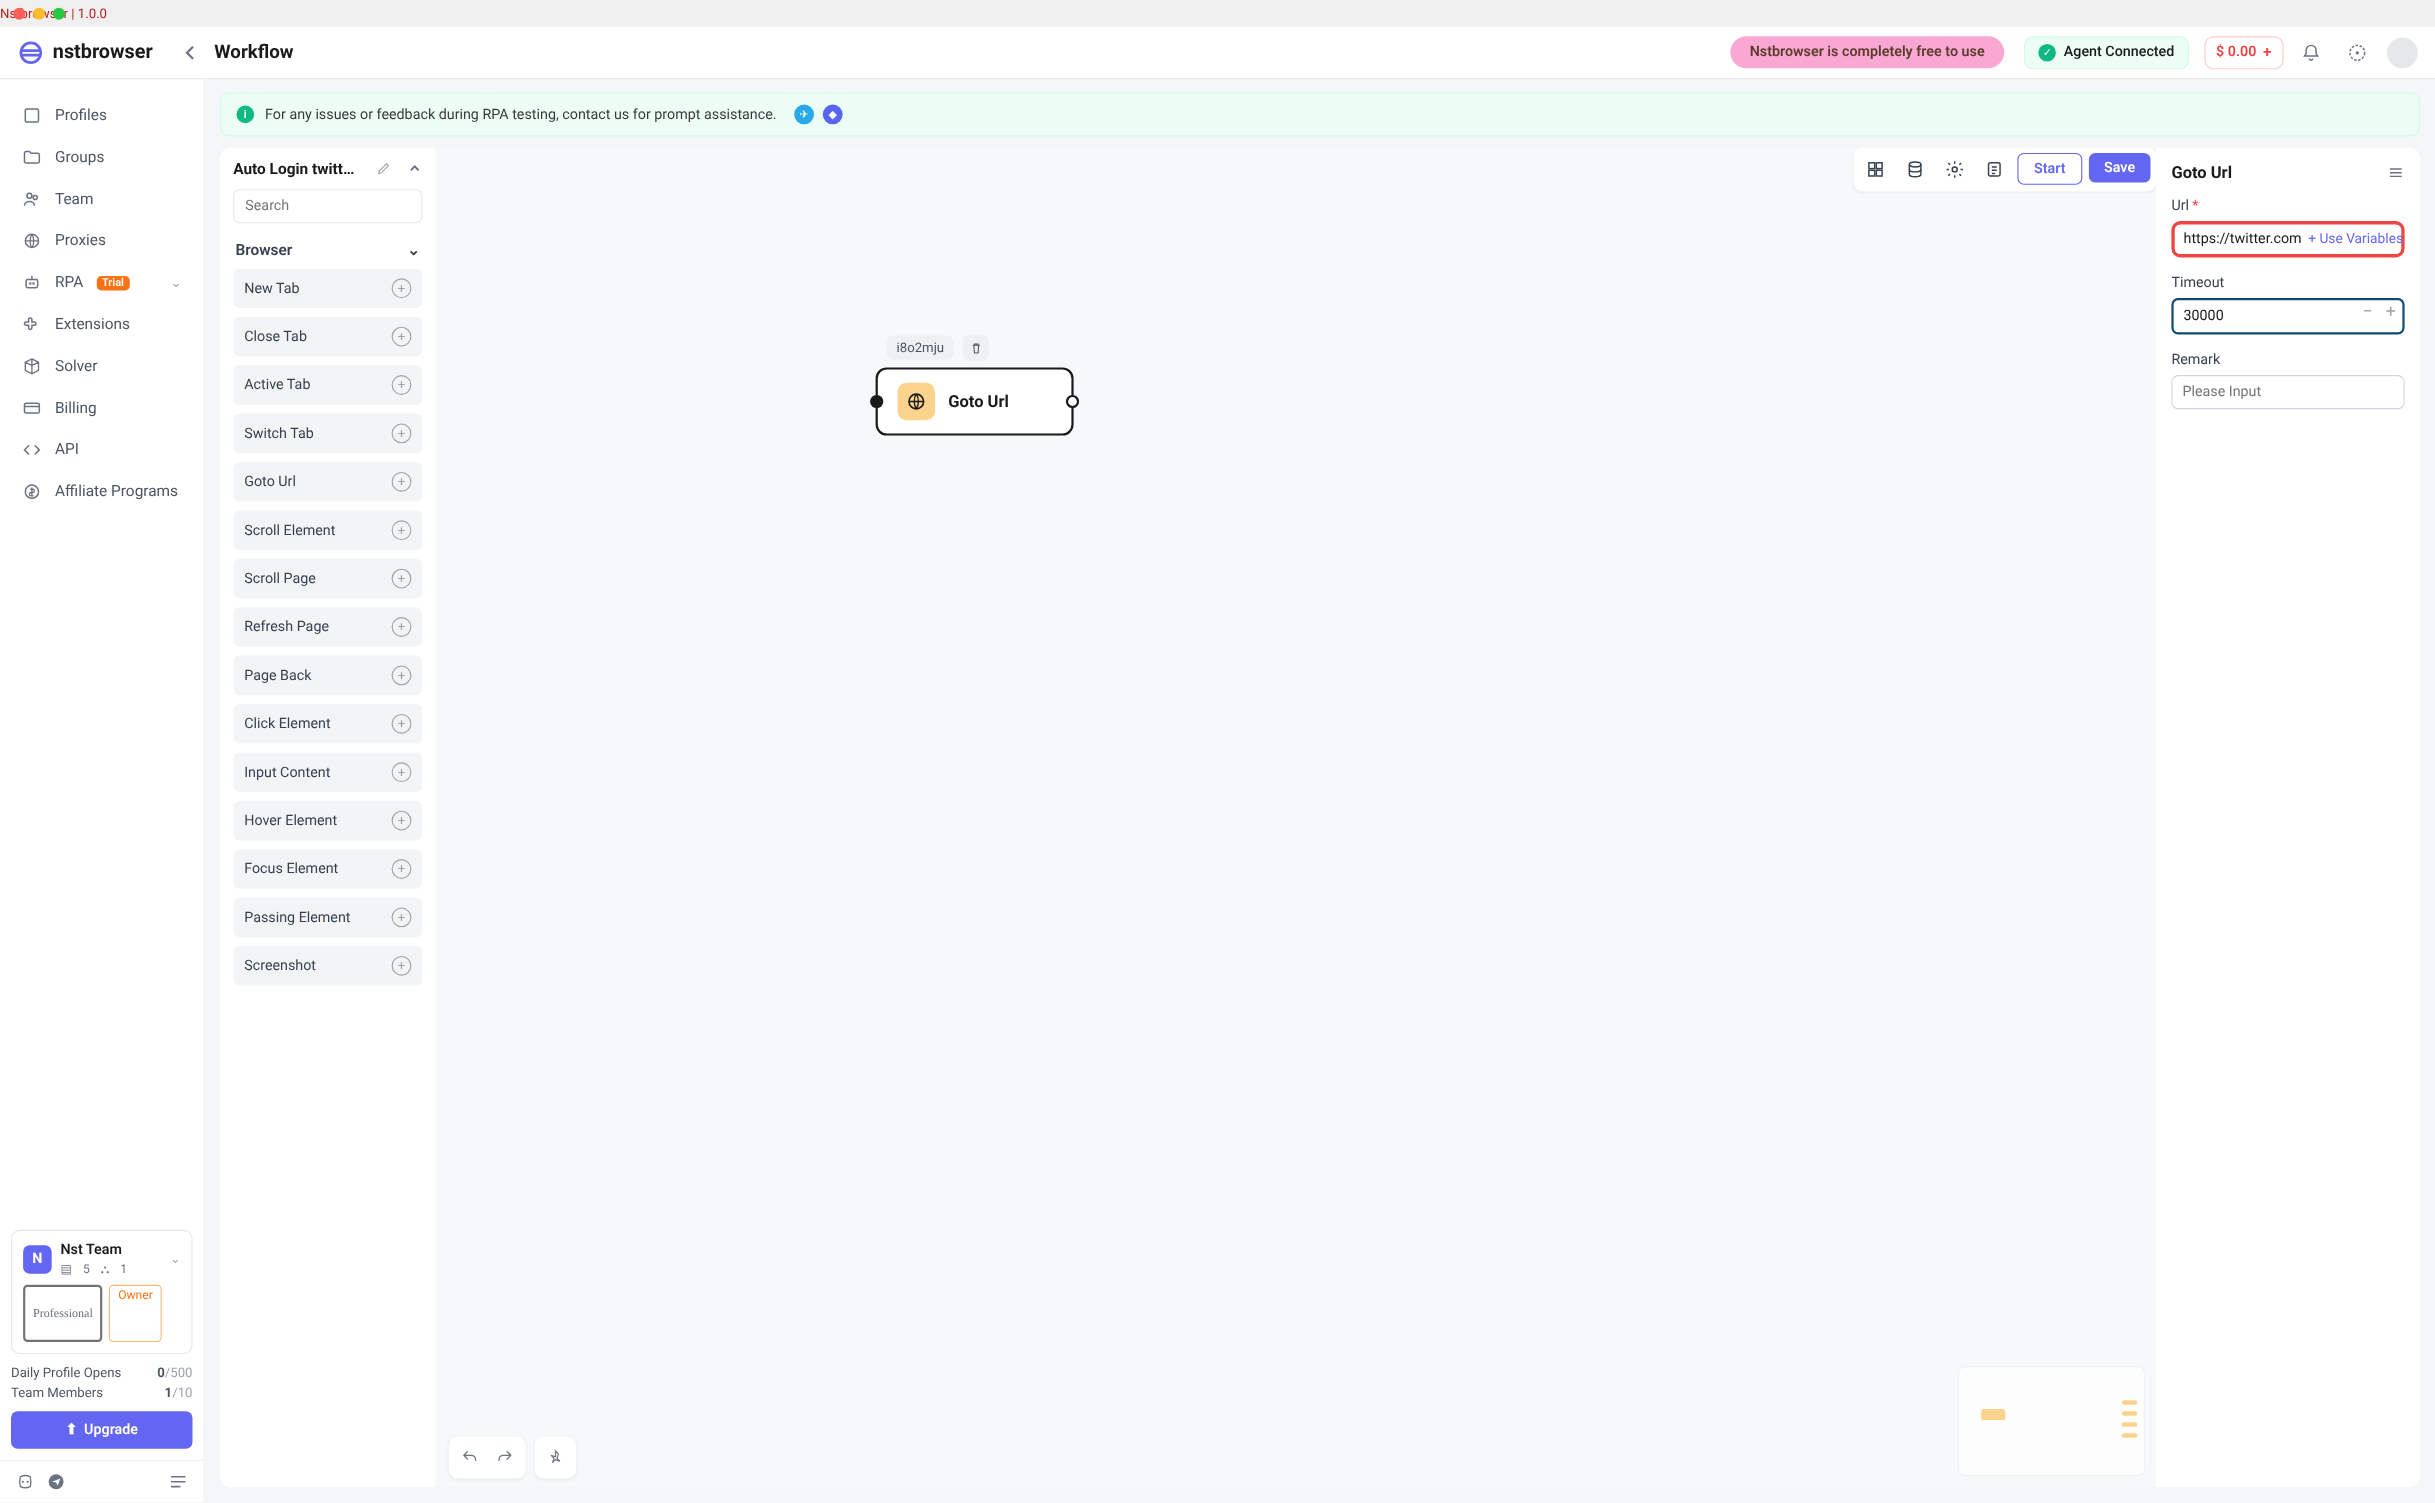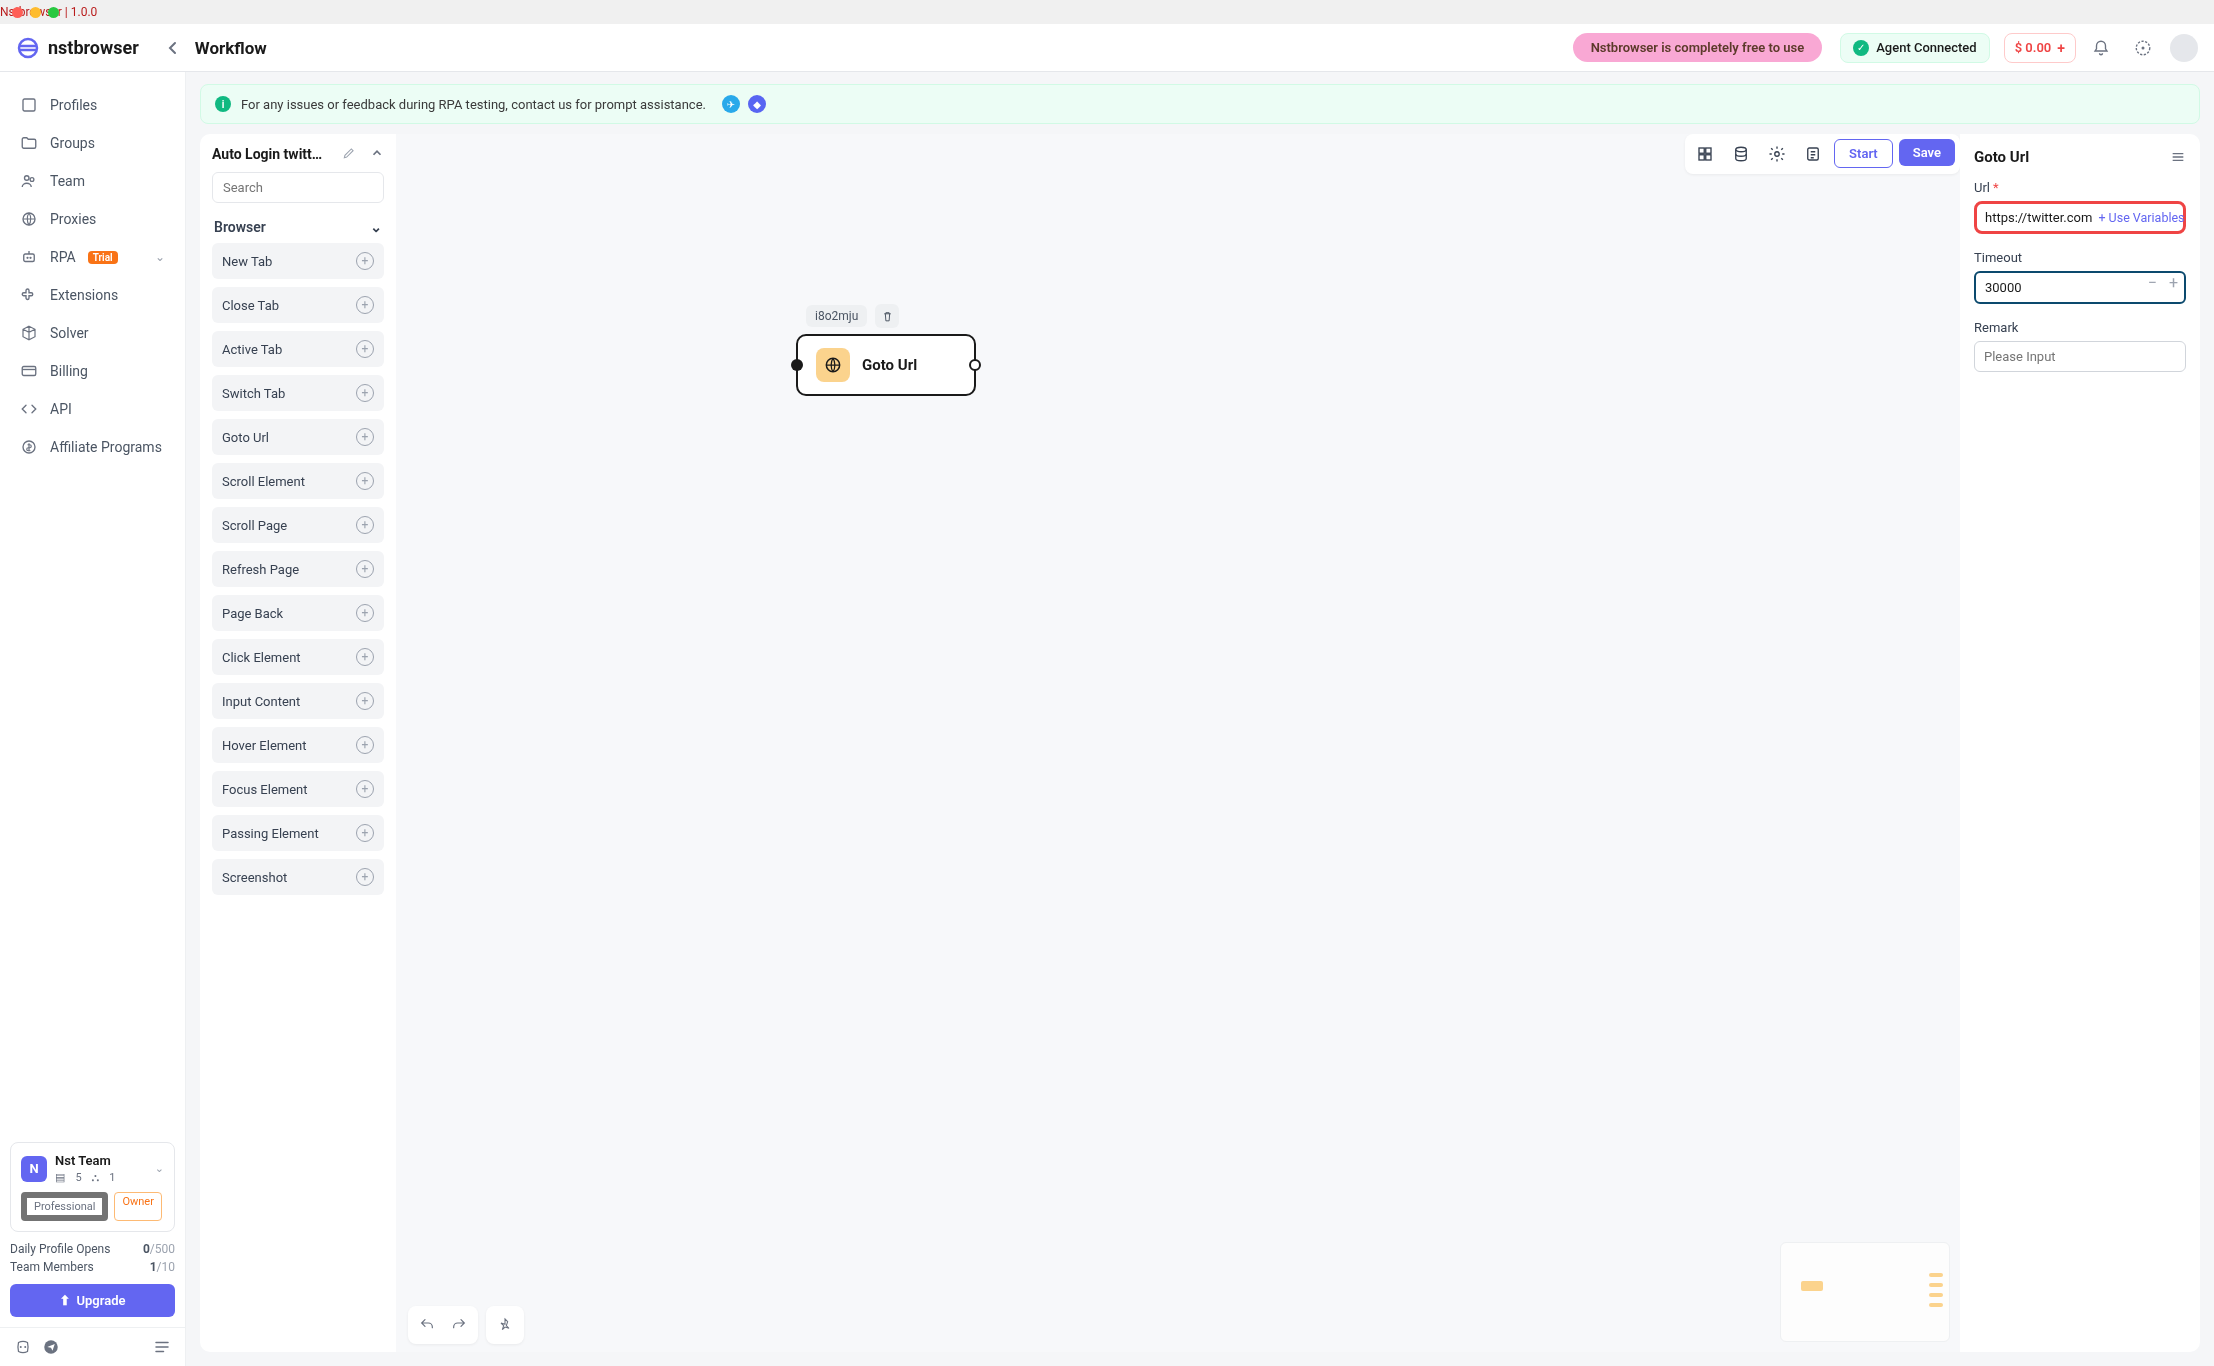--- a/index.html
+++ b/index.html
@@ -37,21 +37,21 @@
 .nav-chevron { margin-left: auto; color: #9ca3af; font-size: 12px; }
 
 .sidebar-footer { padding: 10px; }
 .team-card { border: 1px solid #e5e7eb; border-radius: 8px; padding: 10px; }
 .team-header { display: flex; align-items: center; gap: 8px; }
 .team-avatar { width: 26px; height: 26px; background: #6366f1; color: #fff; border-radius: 6px; display: flex; align-items: center; justify-content: center; font-weight: 700; font-size: 13px; }
 .team-name { font-weight: 600; font-size: 13px; }
 .team-stats { display: flex; gap: 10px; font-size: 11px; color: #6b7280; margin-top: 3px; align-items: center; }
 .team-chevron { margin-left: auto; color: #9ca3af; font-size: 11px; }
 .team-badges { display: flex; gap: 6px; margin-top: 8px; }
-.badge-pro { border: 6px solid #737373; color: #6b7280; font-size: 11px; padding: 2px 7px; border-radius: 4px; }
+.badge-pro { border: 2px solid #737373; color: #6b7280; font-size: 11px; padding: 18px 7px; border-radius: 4px; font-family: Liberation Serif, serif; }
 .badge-owner { border: 1px solid #fdba74; color: #f97316; font-size: 11px; padding: 2px 7px; border-radius: 4px; }
 
 .usage { margin-top: 10px; font-size: 12px; }
 .usage-row { display: flex; justify-content: space-between; color: #4b5563; margin-top: 4px; }
 .usage-limit { color: #9ca3af; }
 .upgrade-btn { margin-top: 10px; width: 100%; background: #6366f1; color: #fff; border: none; padding: 9px; border-radius: 6px; font-weight: 600; font-size: 13px; display: flex; align-items: center; justify-content: center; gap: 6px; cursor: pointer; }
 
 .sidebar-bottom { display: flex; align-items: center; gap: 10px; padding: 10px 14px; border-top: 1px solid #eef0f2; }
 .sidebar-bottom .sb-icon { color: #6b7280; cursor: pointer; }
 .sb-spacer { flex: 1; }

